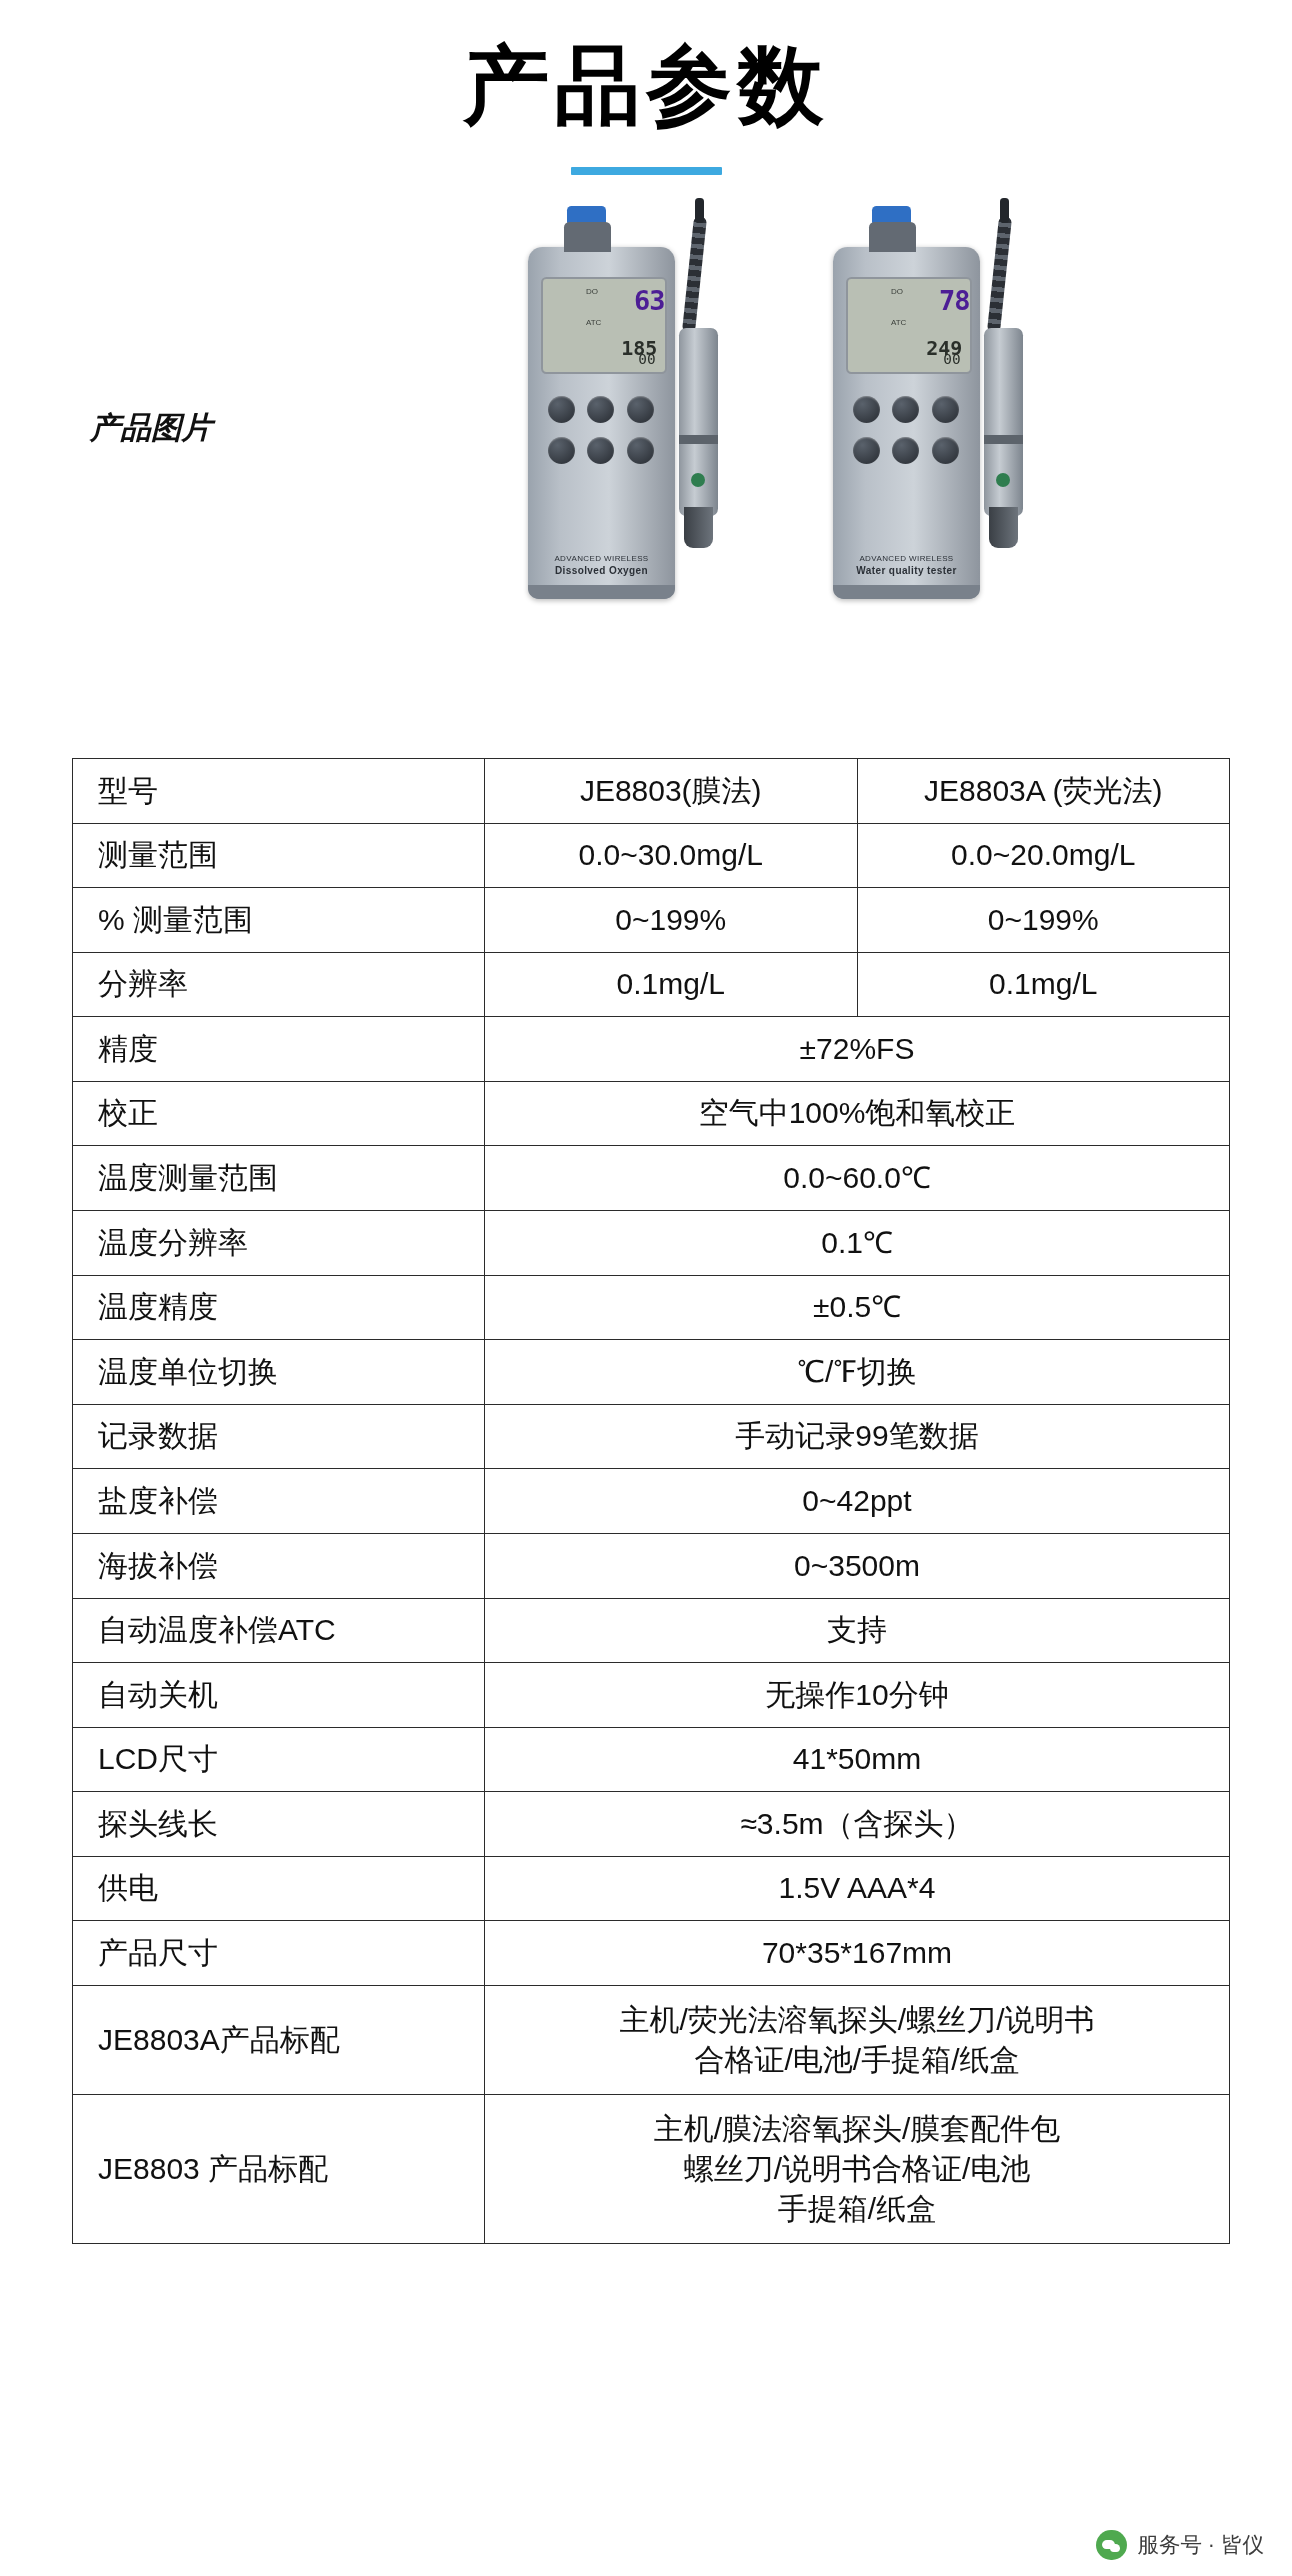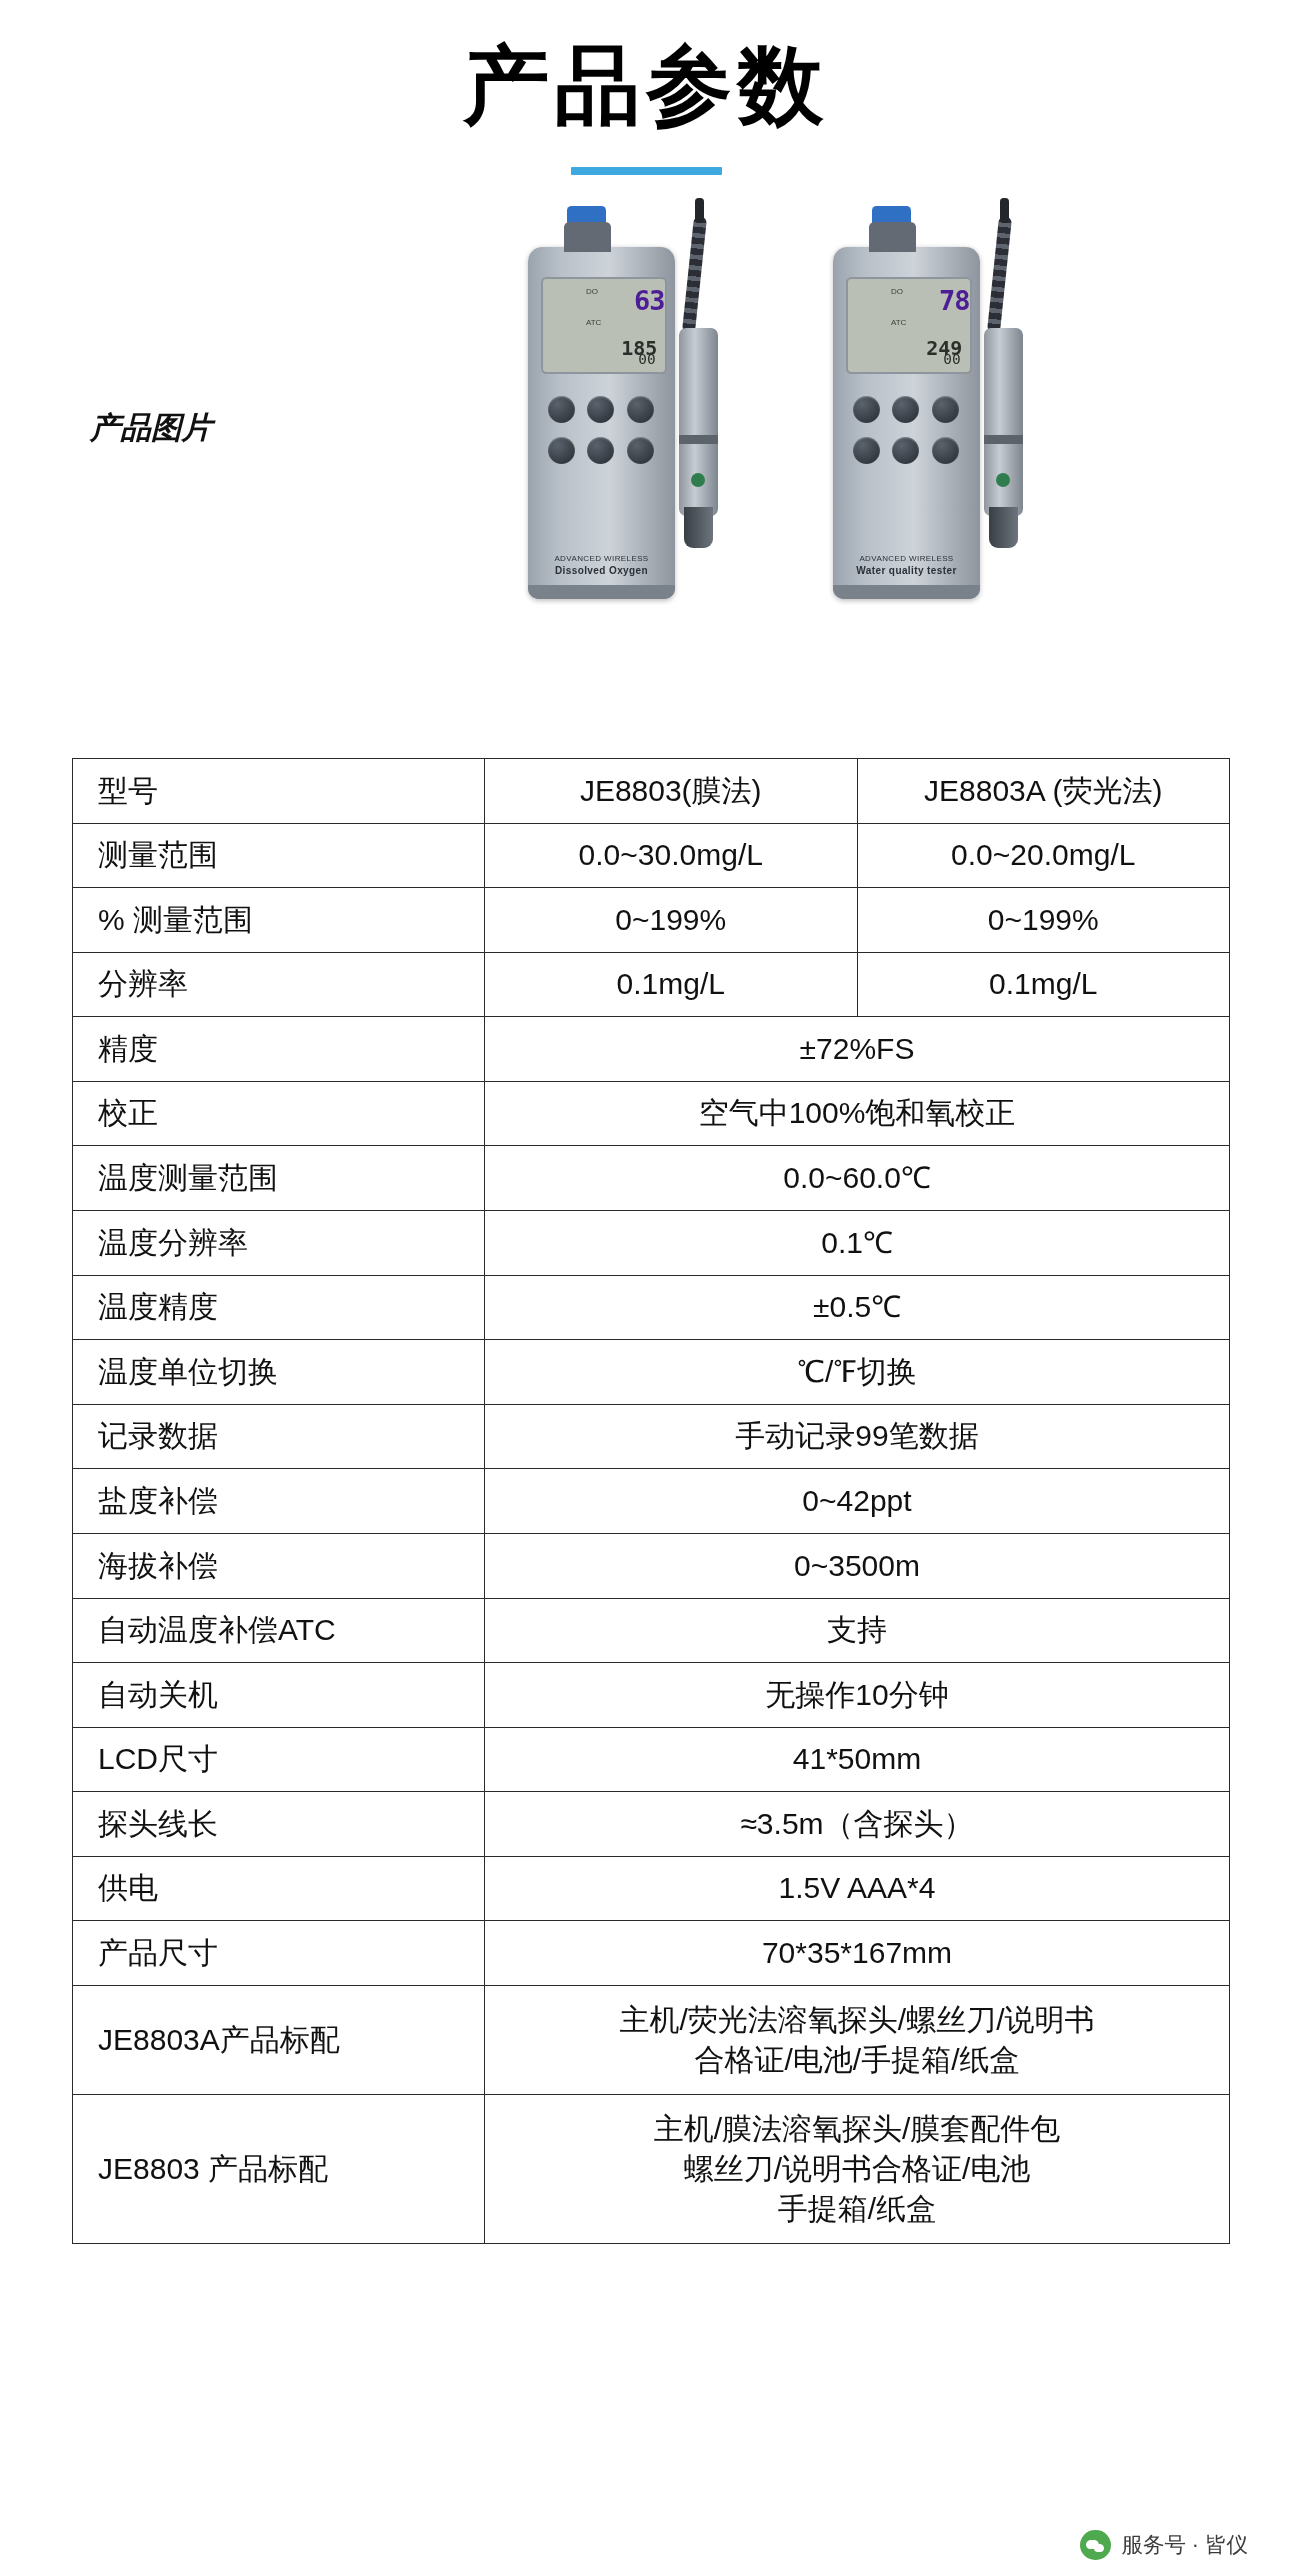--- a/index.html
+++ b/index.html
@@ -282,21 +282,21 @@
   .footer {
     position: absolute;
     left: 0;
     bottom: 0;
     width: 1292px;
     height: 70px;
     background: #ffffff;
   }
   .footer-inner {
     position: absolute;
-    right: 44px;
+    right: 28px;
     bottom: 16px;
     display: flex;
     align-items: center;
     gap: 10.8px;
     justify-content: space-between;
   }
   .wechat-icon {
     width: 30.5px;
     height: 30.5px;
     border-radius: 50%;

